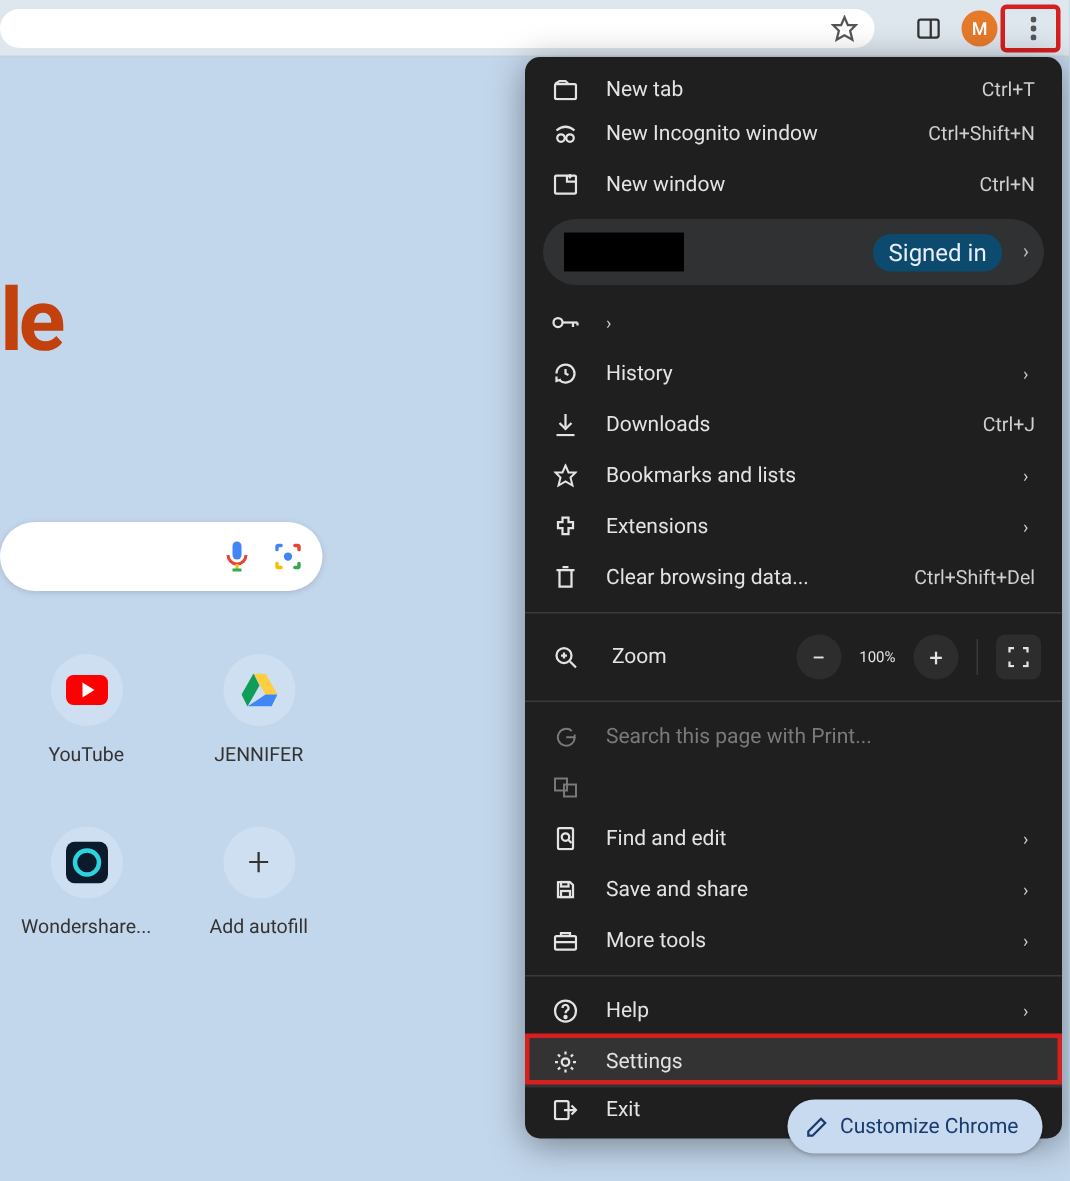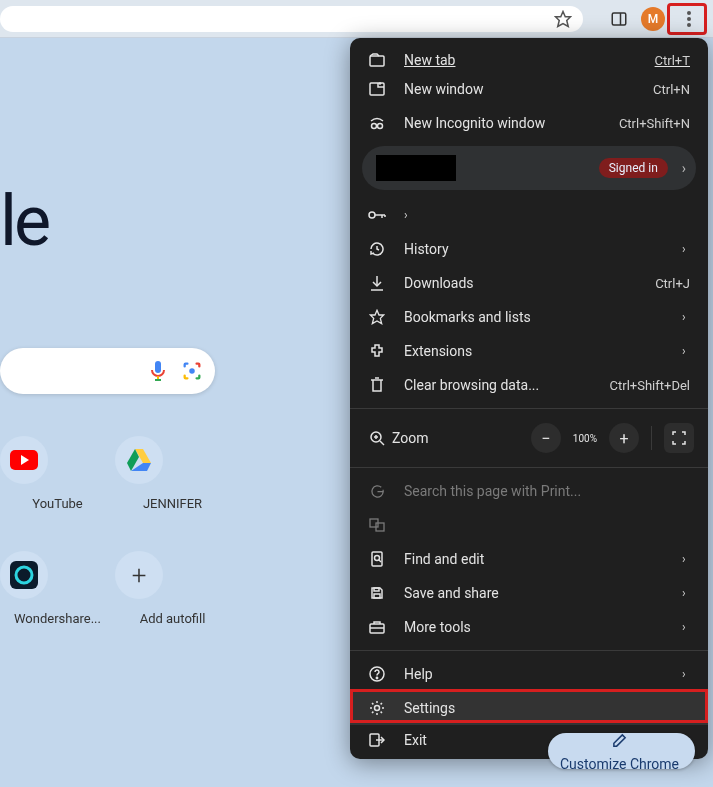--- a/index.html
+++ b/index.html
@@ -7,61 +7,61 @@
 
 
 .toolbar { position:absolute; top:0; left:0; right:0; height:38px; background:#dee6ee; display:flex; align-items:center; justify-content:flex-end; padding:0 10px; gap:10px; border-bottom:1px solid #c8d2de; }
 .omnibox { position:absolute; top:6px; left:0; right:130px; height:26px; background:#fff; border-radius:14px; display:flex; align-items:center; justify-content:flex-end; padding-right:8px; }
 .tb-icon { width:24px; height:24px; display:flex; align-items:center; justify-content:center; cursor:pointer; }
 .avatar-circle { width:24px; height:24px; border-radius:50%; background:#e57a2a; color:#fff; font-size:12px; font-weight:500; display:flex; align-items:center; justify-content:center; }
 .more-btn { width:28px; height:28px; border-radius:4px; display:flex; align-items:center; justify-content:center; position:relative; }
 .more-highlight { position:absolute; top:3px; right:6px; width:40px; height:32px; border:3px solid #d61f1f; border-radius:4px; pointer-events:none; }
 
 
-.glogo { position:absolute; top:180px; left:0; font-size:70px; font-weight:400; color:#0f172a; letter-spacing:-3px; }
+.glogo { position:absolute; top:180px; left:0; font-size:58px; font-weight:700; color:#c2410c; letter-spacing:-3px; }
 
 
 .searchbar { position:absolute; top:348px; left:0; width:215px; height:46px; background:#fff; border-radius:23px; display:flex; align-items:center; justify-content:flex-end; padding-right:12px; gap:14px; box-shadow:0 1px 4px rgba(0,0,0,0.15); }
 
 
 .shortcuts { position:absolute; top:428px; left:0; width:230px; display:flex; flex-wrap:wrap; }
-.shortcut { width:115px; height:115px; display:flex; flex-direction:column; justify-content:flex-start; padding-top:8px; gap:12px; cursor:pointer; }
+.shortcut { width:115px; height:115px; display:flex; flex-direction:column; align-items:center; justify-content:flex-start; padding-top:8px; gap:12px; cursor:pointer; }
 .sc-icon { width:48px; height:48px; border-radius:50%; background:#cedff2; display:flex; align-items:center; justify-content:center; }
 .sc-label { font-size:13px; color:#333; text-align:center; }
 
 
 .menu { position:absolute; top:38px; right:5px; width:358px; background:#1f1f1f; border-radius:10px; box-shadow:0 4px 24px rgba(0,0,0,0.4); color:#e3e3e3; font-size:14px; padding-bottom:0; overflow:hidden; }
 .mrow { height:34px; display:flex; align-items:center; padding:0 18px; gap:18px; cursor:pointer; position:relative; }
 .mrow.disabled { color:#7a7a7a; cursor:default; }
 .micon { width:18px; height:18px; display:flex; align-items:center; justify-content:center; flex:none; }
 .mlabel { flex:1; }
 .mshort { font-size:13px; color:#cfcfcf; }
 .mchev { width:8px; color:#cfcfcf; font-size:12px; }
 .msep { height:1px; background:#3a3a3a; margin:6px 0; }
-.menu .first-pad { padding-top:10px;text-decoration:underline; }
+.menu .first-pad { padding-top:10px; }
 
 
 .profile-row { height:44px; margin:6px 12px 8px 12px; background:#2f3133; border-radius:22px; display:flex; align-items:center; padding:0 10px 0 14px; gap:10px; cursor:pointer; }
 .profile-black { width:80px; height:26px; background:#000; }
-.signed-pill { background:#7f1d1d; color:#e8eefc; font-size:12px; padding:3px 10px; border-radius:12px; }
+.signed-pill { background:#0c4a6e; color:#e8eefc; font-size:16px; padding:3px 10px; border-radius:12px; }
 .profile-row .chev-r { color:#b8b8b8; font-size:14px; margin-left:4px; }
 
 
-.zoom-row { height:46px; display:flex; align-items:center; padding:0 14px 0 18px; gap:6px; }
+.zoom-row { height:46px; display:flex; align-items:center; padding:0 14px 0 18px; gap:22px; }
 .zoom-controls { margin-left:auto; display:flex; align-items:center; gap:8px; }
 .zbtn { width:30px; height:30px; border-radius:50%; background:#2d2d2d; display:flex; align-items:center; justify-content:center; font-size:16px; color:#e3e3e3; cursor:pointer; }
 .zval { font-size:10px; padding:0 4px; }
 .zdiv { width:1px; height:24px; background:#3a3a3a; margin:0 4px; }
 .fsbtn { width:30px; height:30px; border-radius:6px; background:#2d2d2d; display:flex; align-items:center; justify-content:center; cursor:pointer; }
 
 
 .settings-hl { position:absolute; left:0; right:0; height:34px; border:3px solid #d61f1f; pointer-events:none; }
 
 
-.customize { position:absolute; bottom:18px; right:18px; height:36px; background:#c8daef; border-radius:18px; display:flex; align-items:center; padding:0 16px 0 12px; gap:8px; font-size:14px; color:#1a3b6e; box-shadow:0 1px 3px rgba(0,0,0,0.25); cursor:pointer;flex-direction:column; }
+.customize { position:absolute; bottom:18px; right:18px; height:36px; background:#c8daef; border-radius:18px; display:flex; align-items:center; padding:0 16px 0 12px; gap:8px; font-size:14px; color:#1a3b6e; box-shadow:0 1px 3px rgba(0,0,0,0.25); cursor:pointer; }
 
 svg { display:block; }
 
 
 .youtube-rect { width:28px; height:20px; background:#f00; border-radius:5px; display:flex; align-items:center; justify-content:center; }
 .youtube-rect::after { content:""; border-left:8px solid #fff; border-top:5px solid transparent; border-bottom:5px solid transparent; margin-left:2px;}
 .plus { font-size:26px; color:#333; font-weight:300; }
 </style>
 </head>
 <body>
@@ -153,40 +153,40 @@
         <svg width="16" height="14" viewBox="0 0 16 14" fill="none" stroke="#e3e3e3" stroke-width="1.5">
           <rect x="1" y="3" width="14" height="10" rx="1"></rect>
           <path d="M1 3 L4 1 H8 L10 3"></path>
         </svg>
       </span>
     <span class="mlabel">New tab</span>
     <span class="mshort">Ctrl+T</span>
   </div>
   <div class="mrow">
     <span class="micon">
-        <svg width="16" height="14" viewBox="0 0 16 14" fill="none" stroke="#e3e3e3" stroke-width="1.5">
-          <rect x="1" y="1" width="14" height="12" rx="1"></rect>
-          <path d="M9 1 V5 H15"></path>
-          <path d="M11 0 V3 M9.5 1.5 H12.5" stroke-width="1.2"></path>
-        </svg>
-      </span>
-    <span class="mlabel">New window</span>
-    <span class="mshort">Ctrl+N</span>
-  </div>
-  <div class="mrow">
-    <span class="micon">
         <svg width="18" height="14" viewBox="0 0 18 14" fill="none" stroke="#e3e3e3" stroke-width="1.5">
           <path d="M3 5 Q9 0 15 5"></path>
           <circle cx="6" cy="10" r="2.5"></circle>
           <circle cx="12" cy="10" r="2.5"></circle>
           <line x1="8.5" y1="10" x2="9.5" y2="10"></line>
         </svg>
       </span>
     <span class="mlabel">New Incognito window</span>
     <span class="mshort">Ctrl+Shift+N</span>
+  </div>
+  <div class="mrow">
+    <span class="micon">
+        <svg width="16" height="14" viewBox="0 0 16 14" fill="none" stroke="#e3e3e3" stroke-width="1.5">
+          <rect x="1" y="1" width="14" height="12" rx="1"></rect>
+          <path d="M9 1 V5 H15"></path>
+          <path d="M11 0 V3 M9.5 1.5 H12.5" stroke-width="1.2"></path>
+        </svg>
+      </span>
+    <span class="mlabel">New window</span>
+    <span class="mshort">Ctrl+N</span>
   </div>
 
   <div class="profile-row">
     <div class="profile-black"></div>
     <div style="flex:1"></div>
     <span class="signed-pill">Signed in</span>
     <span class="chev-r">›</span>
   </div>
 
   <div class="mrow">

